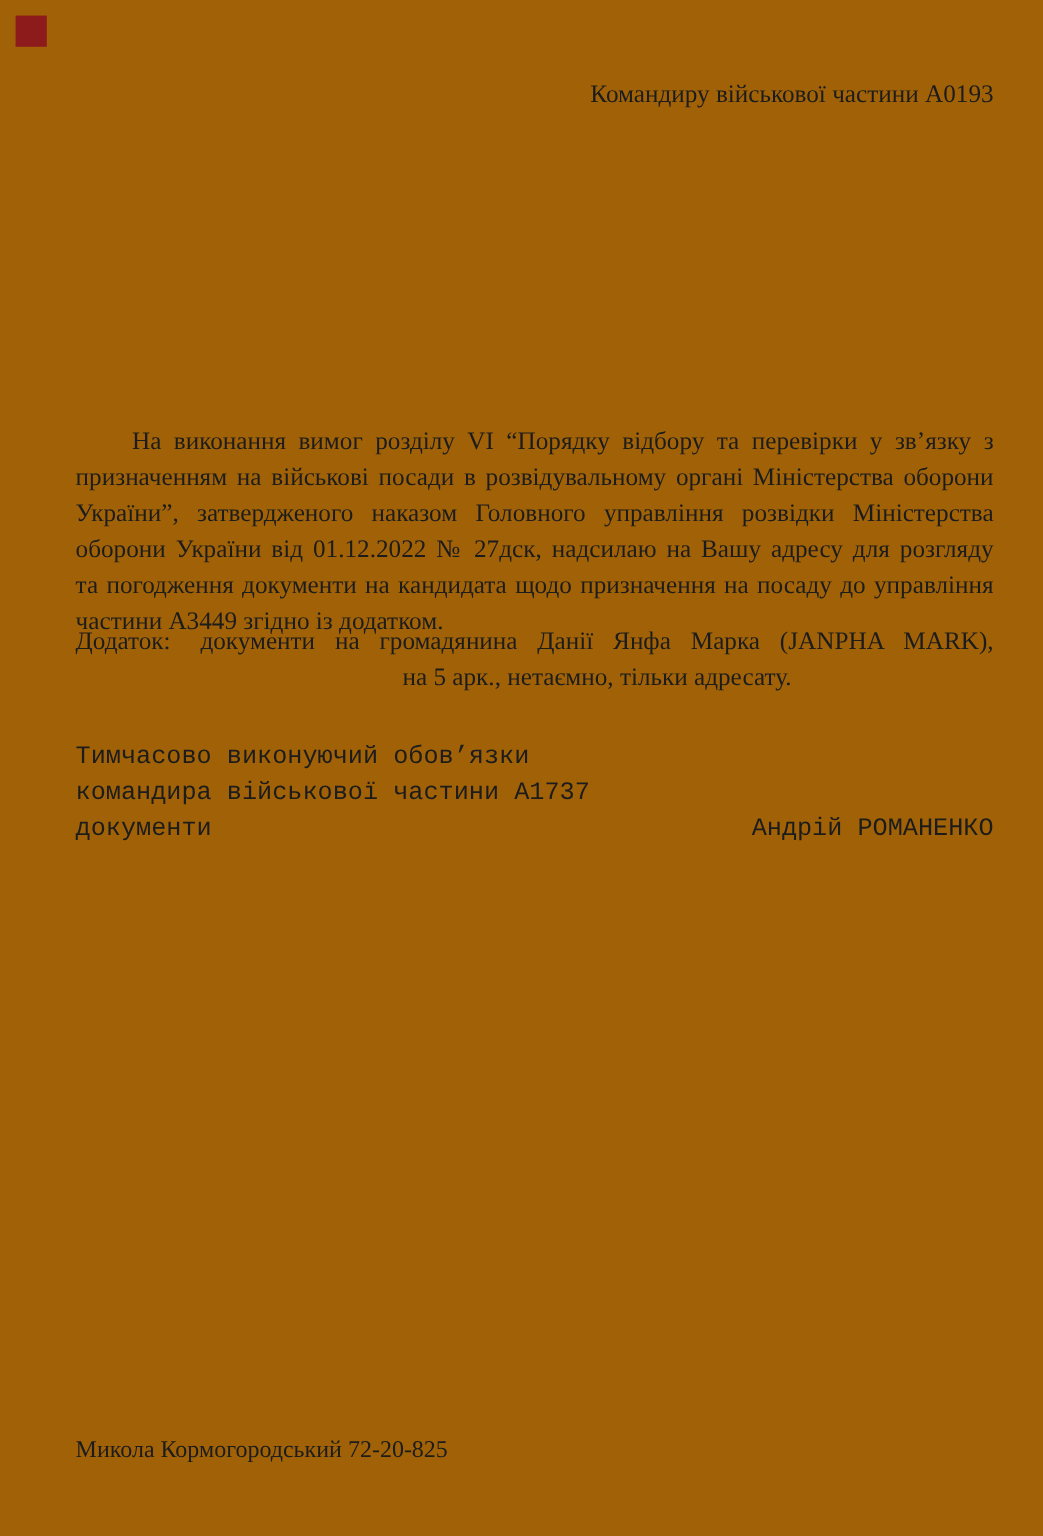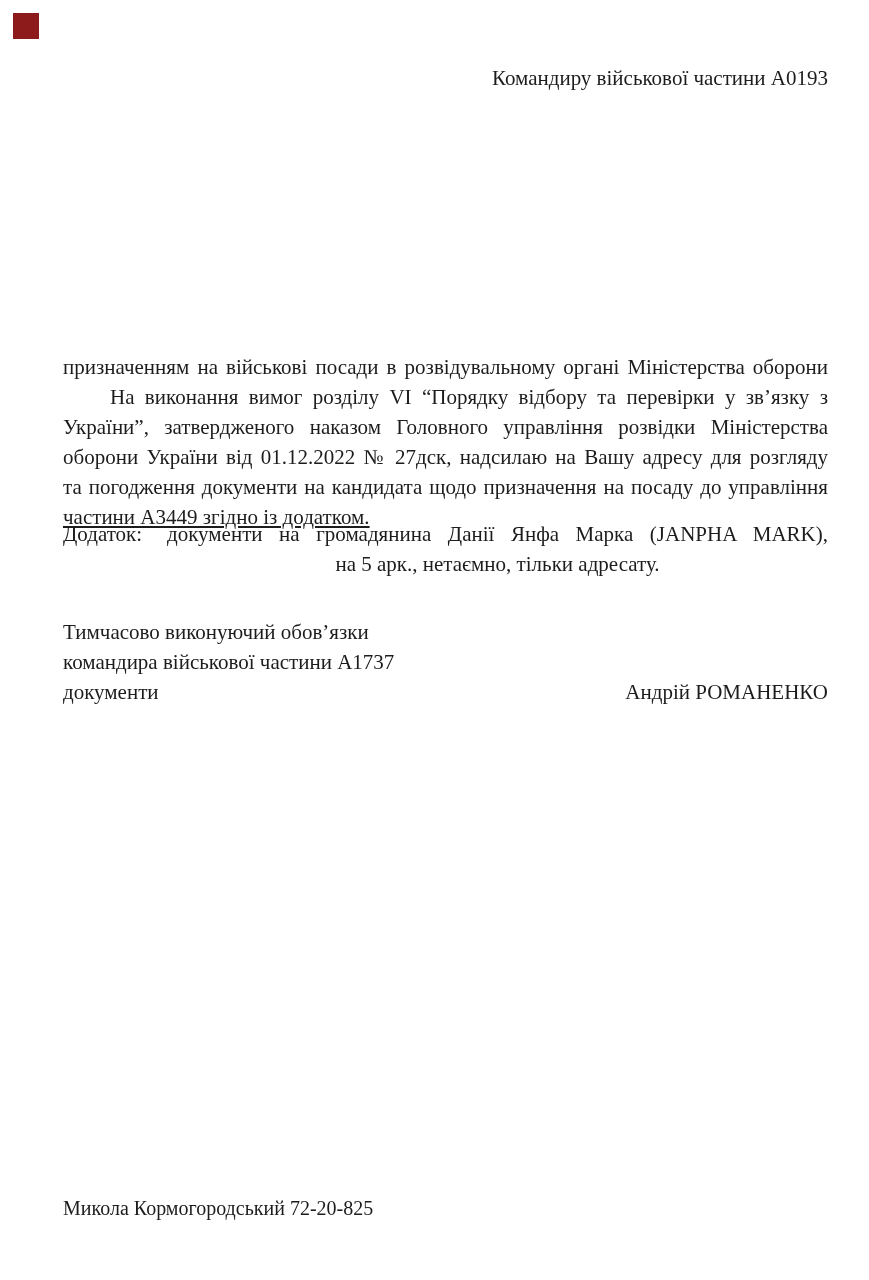--- a/index.html
+++ b/index.html
@@ -1,21 +1,21 @@
 <!DOCTYPE html>
 <html><head>
 <meta charset="utf-8">
 <style>
   html, body { margin: 0; padding: 0; background: #e8e8e8; }
   .page {
     position: relative;
     width: 869px;
     height: 1280px;
     margin: 0 auto;
-    background: #ffffff;
+    background: #a16207;
     font-family: "Liberation Serif", "DejaVu Serif", serif;
     font-size: 21px;
     line-height: 30px;
     color: #1c1c1c;
     overflow: hidden;
   }
   .red-marker {
     position: absolute;
     left: 13px;
     top: 13px;
@@ -38,21 +38,20 @@
     right: 41px;
   }
   .para-line {
     text-align: justify;
     text-align-last: justify;
   }
   .para-line.first { text-indent: 47px; }
   .para-line.last {
     text-align: left;
     text-align-last: left;
-    text-decoration: underline;
   }
   .attachment {
     position: absolute;
     top: 519px;
     left: 63px;
     right: 41px;
     display: grid;
     grid-template-columns: 104px 1fr;
   }
   .attachment-label { grid-column: 1; }
@@ -60,20 +59,21 @@
   .attachment-line1 {
     text-align: justify;
     text-align-last: justify;
   }
   .attachment-line2 { text-align: center; }
   .signature {
     position: absolute;
     top: 617px;
     left: 63px;
     right: 41px;
+    font-family: Liberation Mono, monospace;
   }
   .signature-row {
     display: flex;
     justify-content: space-between;
   }
   .footer-contact {
     position: absolute;
     left: 63px;
     top: 1198px;
     font-size: 20px;
@@ -83,22 +83,22 @@
 </head>
 <body>
 
 <div class="page">
 
   <div class="red-marker"></div>
 
   <div class="recipient">Командиру військової частини А0193</div>
 
   <div class="body-paragraph">
+    <div class="para-line first">На виконання вимог розділу VI “Порядку відбору та перевірки у зв’язку з</div>
     <div class="para-line">призначенням на військові посади в розвідувальному органі Міністерства оборони</div>
-    <div class="para-line first">На виконання вимог розділу VI “Порядку відбору та перевірки у зв’язку з</div>
     <div class="para-line">України”, затвердженого наказом Головного управління розвідки Міністерства</div>
     <div class="para-line">оборони України від 01.12.2022 № 27дск, надсилаю на Вашу адресу для розгляду</div>
     <div class="para-line">та погодження документи на кандидата щодо призначення на посаду до управління</div>
     <div class="para-line last">частини А3449 згідно із додатком.</div>
   </div>
 
   <div class="attachment">
     <div class="attachment-label">Додаток:</div>
     <div class="attachment-text">
       <div class="attachment-line1">документи на громадянина Данії Янфа Марка (JANPHA MARK),</div>

